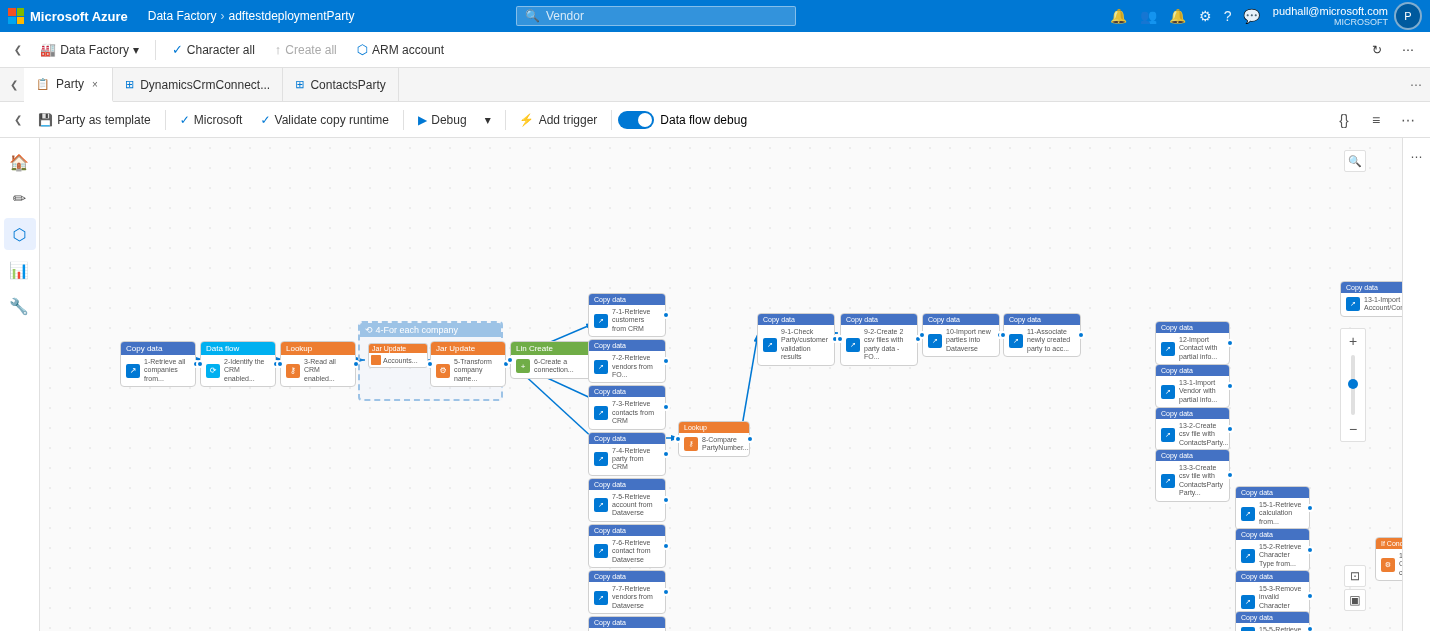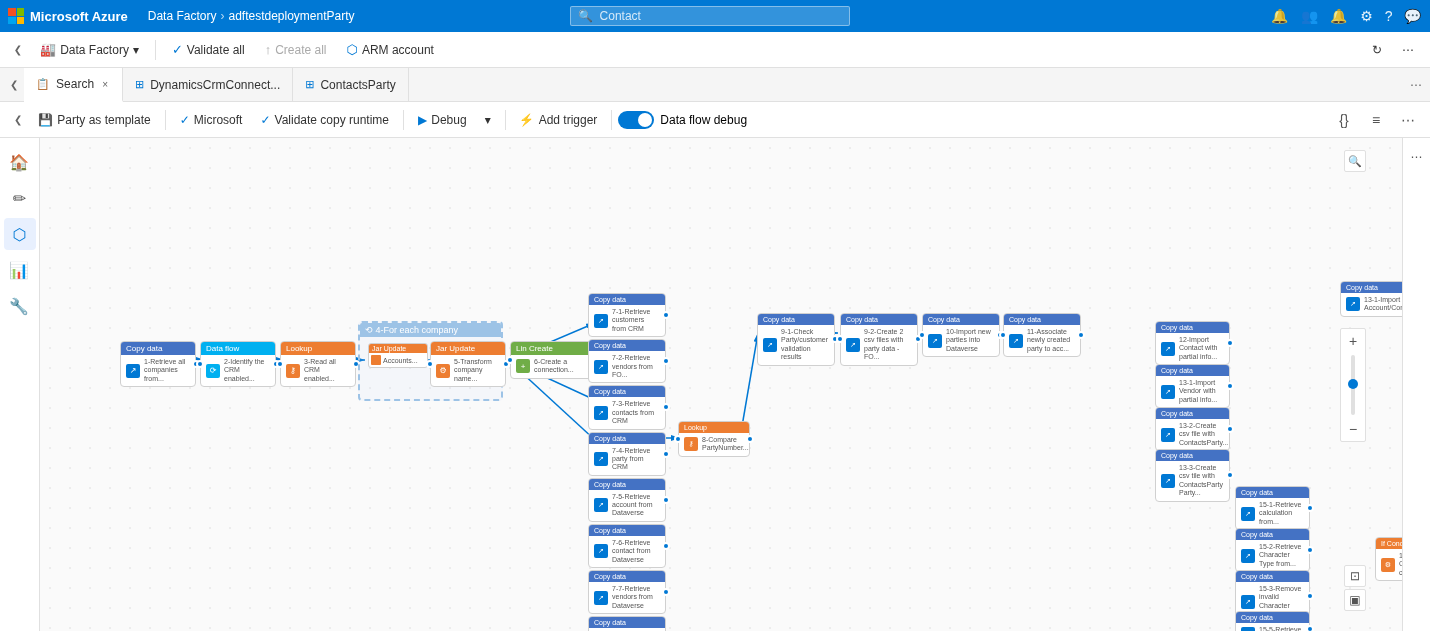--- a/index.html
+++ b/index.html
@@ -478,45 +478,54 @@
     </div>
     <span>Microsoft Azure</span>
   </div>
   <div class="top-bar-breadcrumb">
     <span style="cursor:pointer">Data Factory</span>
     <span style="opacity:0.7">›</span>
     <span style="cursor:pointer">adftestdeploymentParty</span>
   </div>
   <div class="top-bar-search">
     <span>🔍</span>
-    <span>Contact</span>
+    <span>Vendor</span>
   </div>
   <div class="top-bar-actions">
     <span class="top-bar-icon">🔔</span>
     <span class="top-bar-icon">👥</span>
     <span class="top-bar-icon">🔔</span>
     <span class="top-bar-icon">⚙</span>
     <span class="top-bar-icon">?</span>
     <span class="top-bar-icon">💬</span>
+    <div class="top-bar-user">
+      <div>
+        <div class="name">pudhall@microsoft.com</div>
+        <div class="company">MICROSOFT</div>
+      </div>
+      <div class="avatar">
+        <span>P</span>
+      </div>
+    </div>
   </div>
 </div>
 
 <div class="toolbar">
   <div class="toolbar-collapse">
     <span>❮</span>
   </div>
   <div class="toolbar-btn">
     <span class="btn-icon">🏭</span>
     <span>Data Factory</span>
     <span>▾</span>
   </div>
   <div class="toolbar-sep"></div>
   <div class="toolbar-btn">
     <span class="btn-icon">✓</span>
-    <span>Validate all</span>
+    <span>Character all</span>
   </div>
   <div class="toolbar-btn disabled">
     <span class="btn-icon" style="color:#aaa">↑</span>
     <span>Create all</span>
   </div>
   <div class="toolbar-btn">
     <span class="btn-icon">⬡</span>
     <span>ARM account</span>
   </div>
   <div class="toolbar-right">
@@ -528,21 +537,21 @@
     </div>
   </div>
 </div>
 
 <div class="tab-bar">
   <div class="tab-collapse">
     <span>❮</span>
   </div>
   <div class="tab active">
     <span class="tab-icon">📋</span>
-    <span>Search</span>
+    <span>Party</span>
     <span class="tab-close">×</span>
   </div>
   <div class="tab">
     <span class="tab-icon tab-icon-table">⊞</span>
     <span>DynamicsCrmConnect...</span>
   </div>
   <div class="tab">
     <span class="tab-icon tab-icon-table">⊞</span>
     <span>ContactsParty</span>
   </div>

